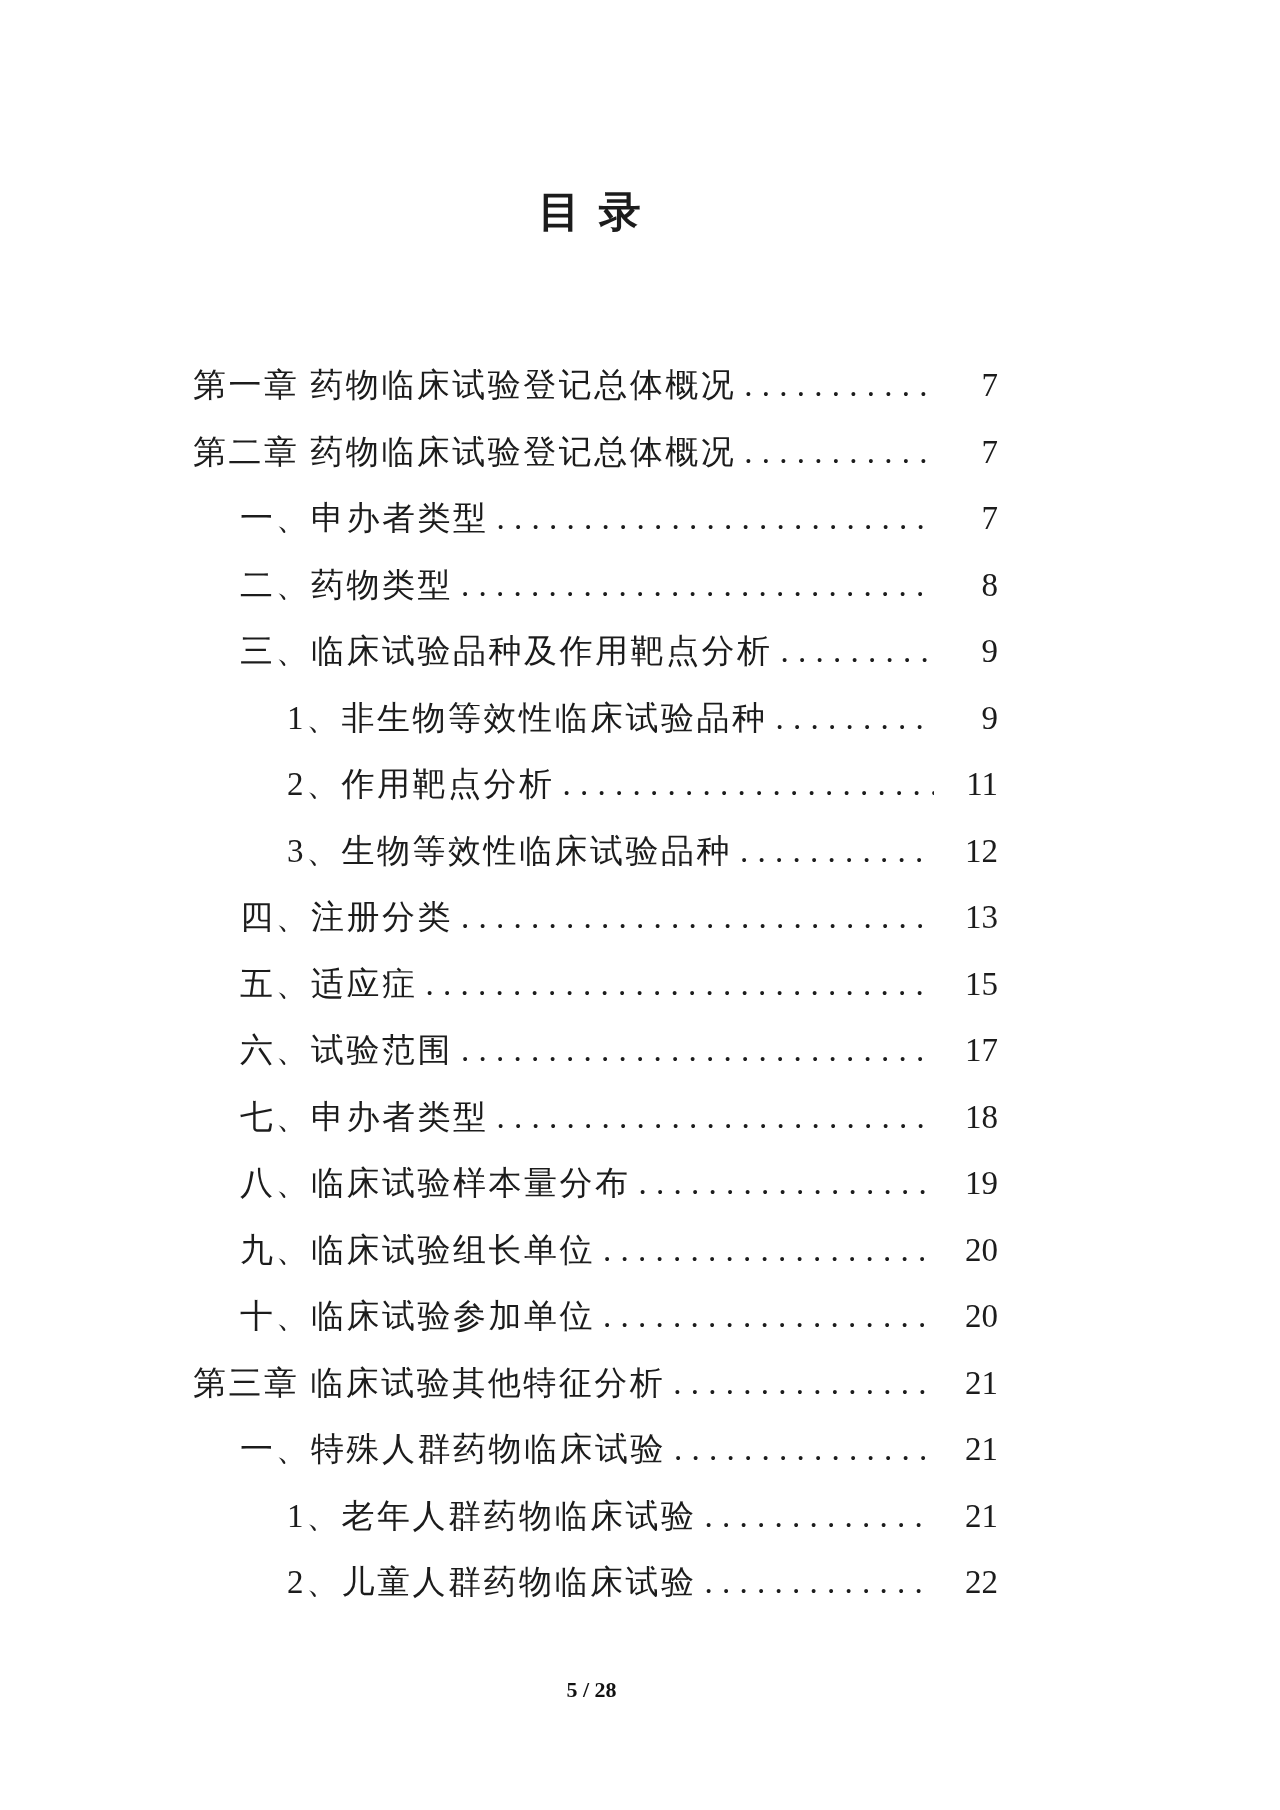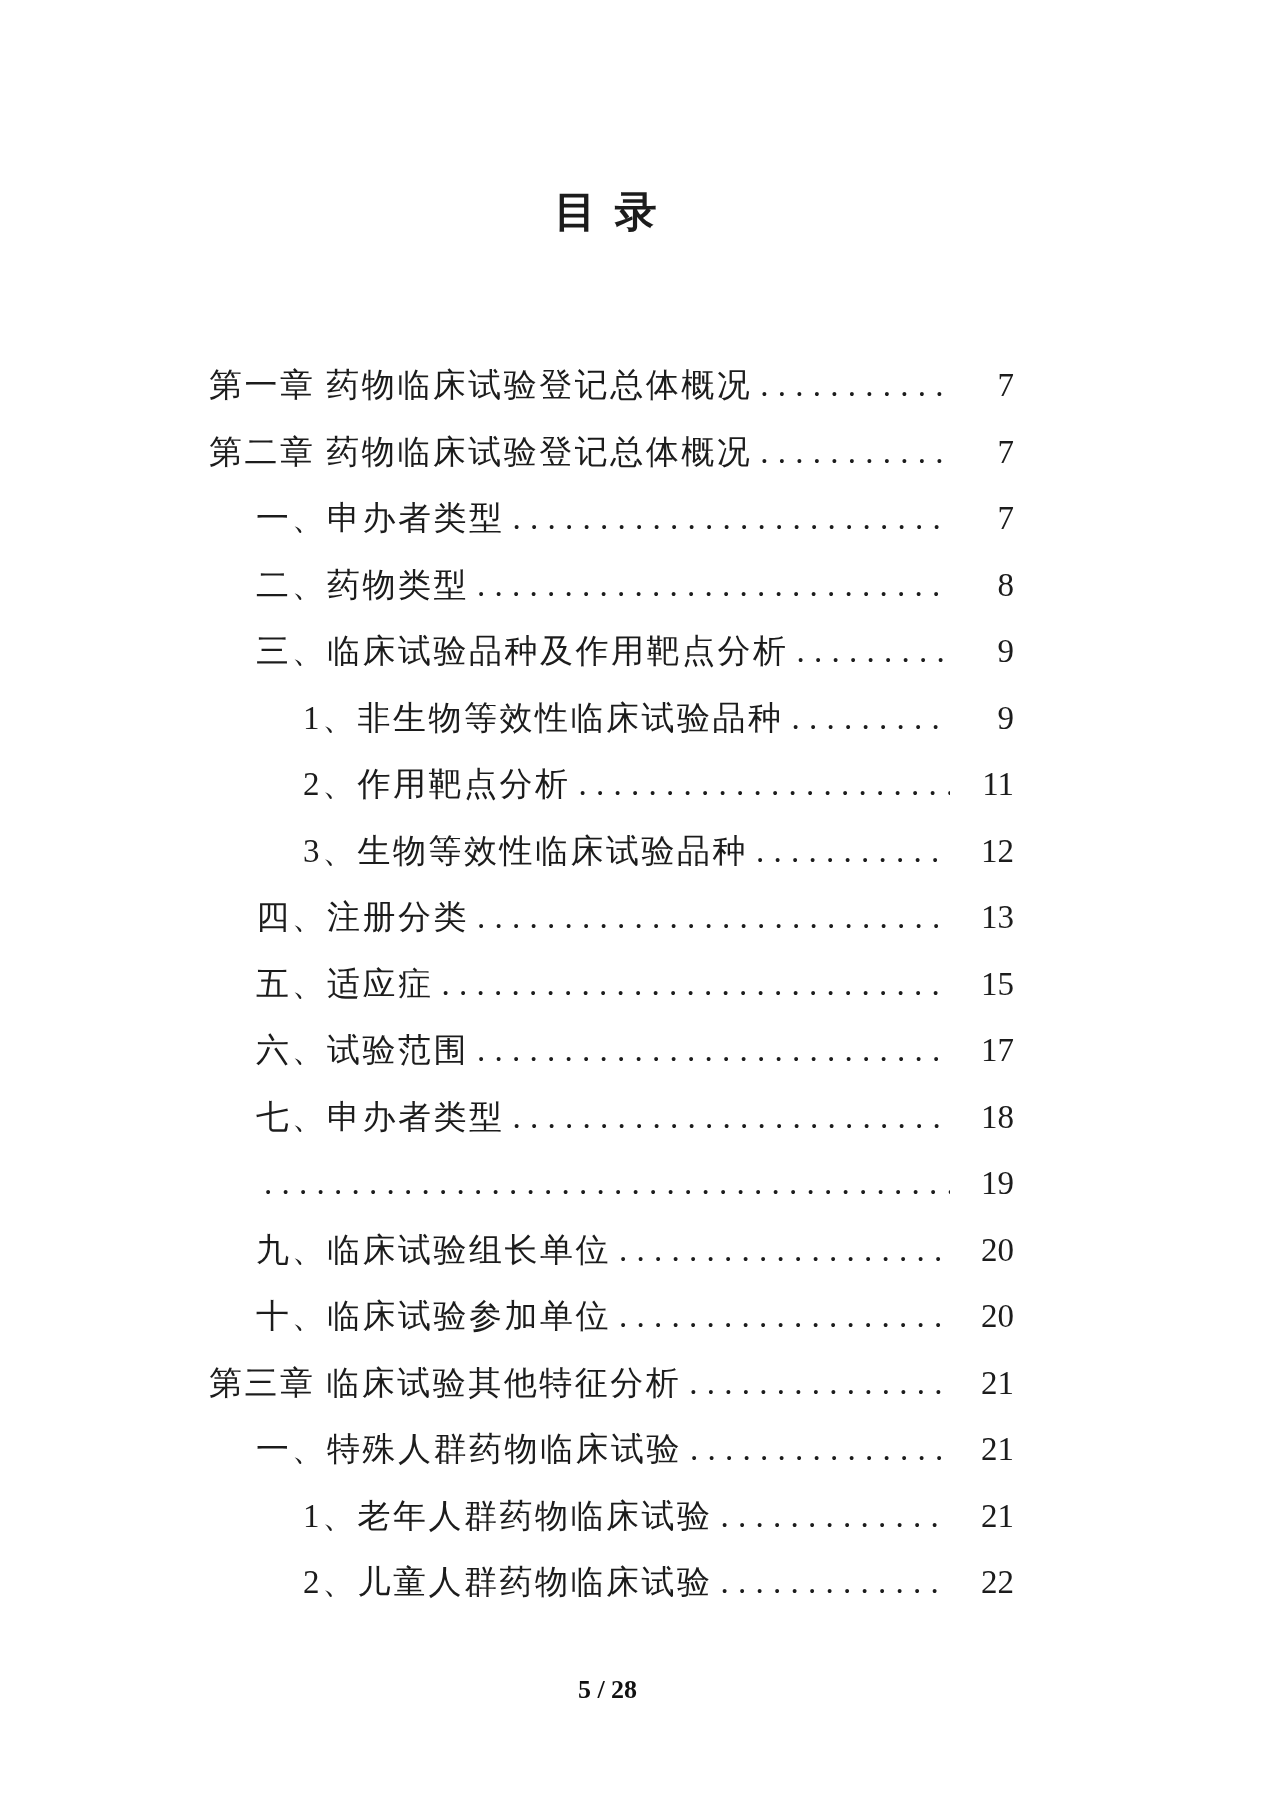--- a/index.html
+++ b/index.html
@@ -14,21 +14,20 @@
     color: #1c1c1c;
     font-family: "Liberation Serif", serif;
     overflow: hidden;
     position: relative;
   }
   .page {
     position: relative;
     width: 1183px;
     height: 1810px;
     background: #ffffff;
-    margin-left: 16px;
   }
   .doc-title {
     position: absolute;
     top: 160px;
     left: 0;
     right: 0;
     text-align: center;
     font-size: 42px;
     line-height: 48px;
     font-weight: 700;
@@ -70,21 +69,21 @@
     flex: 0 0 auto;
     min-width: 52px;
     text-align: right;
   }
   .page-footer {
     position: absolute;
     top: 1676px;
     left: 0;
     right: 0;
     text-align: center;
-    font-size: 26px;
+    font-size: 22px;
     line-height: 28px;
     font-weight: 700;
     color: #111111;
   }
 </style>
 </head>
 <body>
 
 <div class="page">
 
@@ -157,20 +156,21 @@
     <span class="toc-page">17</span>
   </div>
 
   <div class="toc-row level-1">
     <span class="toc-label">七、申办者类型</span>
     <span class="toc-leader"></span>
     <span class="toc-page">18</span>
   </div>
 
   <div class="toc-row level-1">
+    <span class="toc-label">八、临床试验样本量分布</span>
     <span class="toc-leader"></span>
     <span class="toc-page">19</span>
   </div>
 
   <div class="toc-row level-1">
     <span class="toc-label">九、临床试验组长单位</span>
     <span class="toc-leader"></span>
     <span class="toc-page">20</span>
   </div>
 

